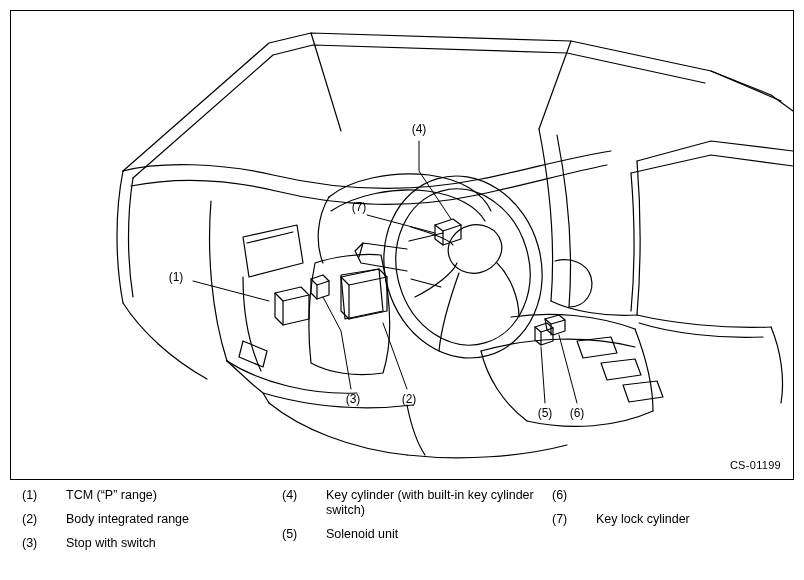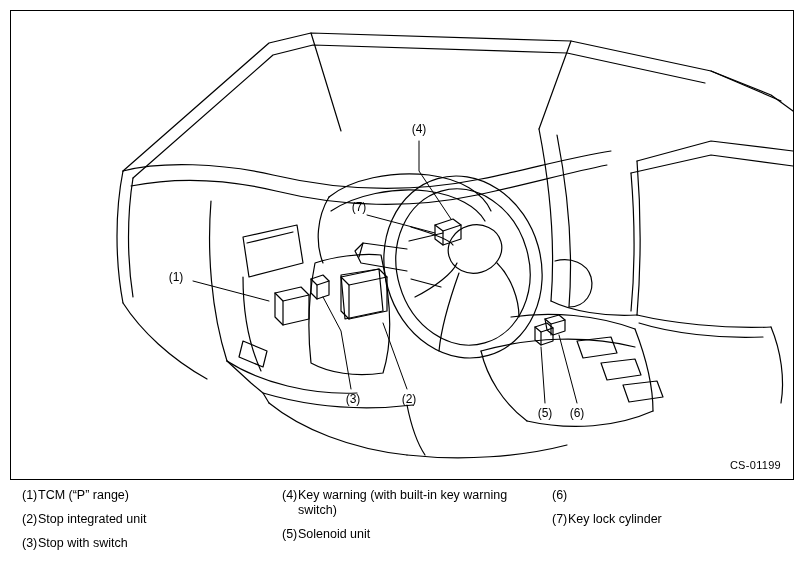--- a/index.html
+++ b/index.html
@@ -67,21 +67,21 @@
   .legend-num {
     position: absolute;
     left: 0;
     top: 0;
     width: 26px;
     font-size: 12.5px;
     line-height: 15px;
   }
   .legend-text {
     display: block;
-    margin-left: 16px;
+    margin-left: 44px;
     font-size: 12.5px;
     line-height: 15px;
   }
   .callout-text {
     font-family: "Liberation Sans", sans-serif;
     font-size: 12px;
   }
 </style>
 </head>
 <body>
@@ -225,32 +225,32 @@
 
   <div id="legend">
 
     <div class="legend-col col-1">
       <div class="legend-item">
         <span class="legend-num">(1)</span>
         <span class="legend-text">TCM (“P” range)</span>
       </div>
       <div class="legend-item">
         <span class="legend-num">(2)</span>
-        <span class="legend-text">Stop integrated unit</span>
+        <span class="legend-text">Body integrated range</span>
       </div>
       <div class="legend-item">
         <span class="legend-num">(3)</span>
         <span class="legend-text">Stop with switch</span>
       </div>
     </div>
 
     <div class="legend-col col-2">
       <div class="legend-item">
         <span class="legend-num">(4)</span>
-        <span class="legend-text">Key warning (with built-in key warning switch)</span>
+        <span class="legend-text">Key cylinder (with built-in key cylinder switch)</span>
       </div>
       <div class="legend-item">
         <span class="legend-num">(5)</span>
         <span class="legend-text">Solenoid unit</span>
       </div>
     </div>
 
     <div class="legend-col col-3">
       <div class="legend-item">
         <span class="legend-num">(6)</span>

